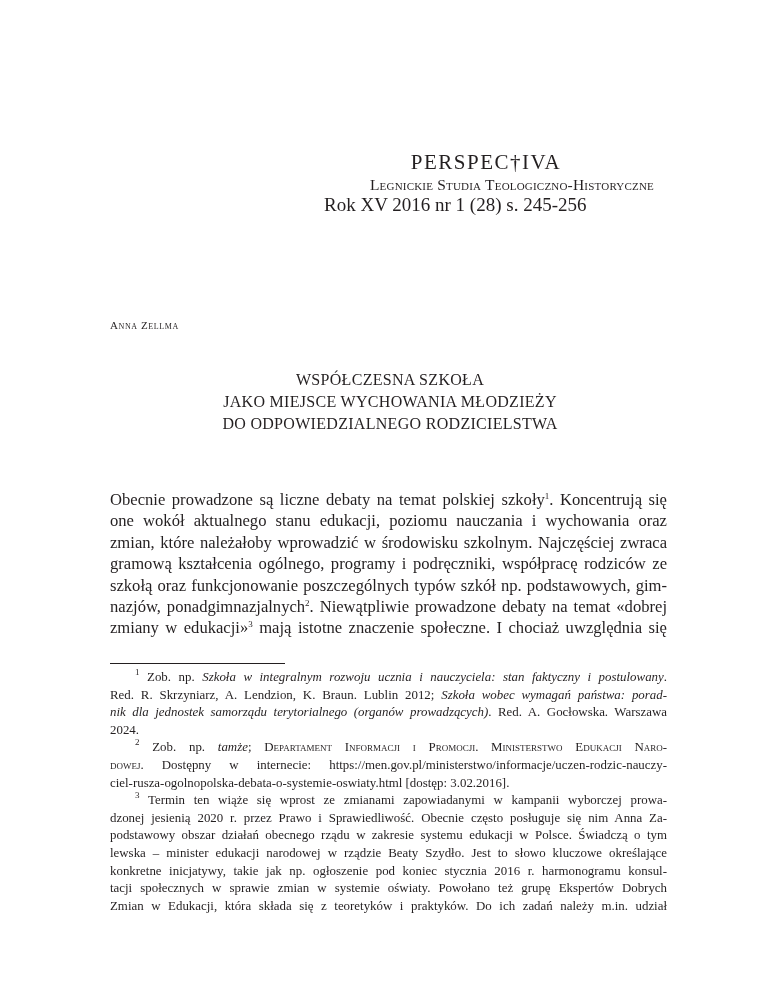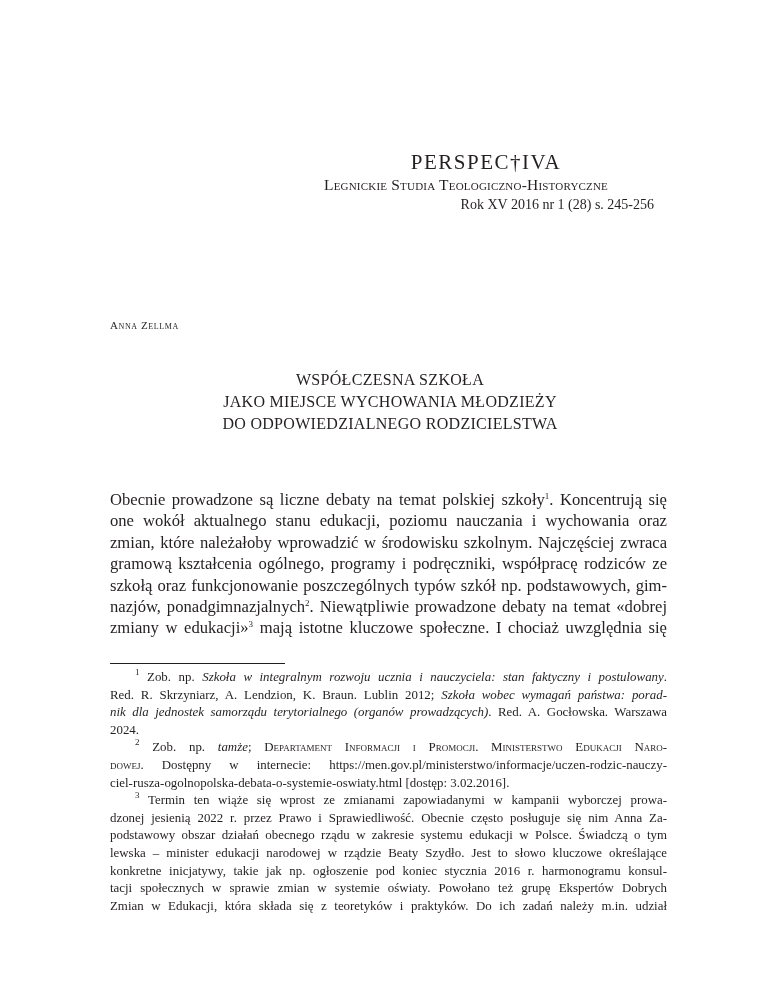--- a/index.html
+++ b/index.html
@@ -15,25 +15,25 @@
     text-align: right;
   }
   .journal-name {
     font-size: 21px; letter-spacing: 1.5px; text-align: center;
     text-transform: uppercase; font-variant: small-caps;
     width: 300px; margin-left: auto; margin-right: 0; line-height: 26px;
     padding-right: 10px;
   }
   .journal-sub {
     font-size: 15.5px; font-variant: small-caps; line-height: 19px;
-    text-align: left; width: 330px; margin-left: auto; margin-right: -8px;
+    text-align: right; width: 330px; margin-left: auto; margin-right: -8px;
     letter-spacing: 0.2px;
   }
   .journal-issue {
-    font-size: 14px; line-height: 21px; text-align: right;
+    font-size: 19px; line-height: 21px; text-align: left;
     width: 330px; margin-left: auto; margin-right: -8px;
   }
 
   .author {
     position: absolute; left: 110px; top: 318px;
     font-size: 11px; font-variant: small-caps; letter-spacing: 0.6px;
   }
 
   .title {
     position: absolute; left: 100px; top: 368px; width: 580px;
@@ -85,38 +85,38 @@
     <div>DO ODPOWIEDZIALNEGO RODZICIELSTWA</div>
   </div>
 
   <div class="body-text">
     <span class="line"><span>Obecnie prowadzone są liczne debaty na temat polskiej szkoły</span><sup>1</sup><span>. Koncentrują się</span></span>
     <span class="line">one wokół aktualnego stanu edukacji, poziomu nauczania i wychowania oraz</span>
     <span class="line">zmian, które należałoby wprowadzić w środowisku szkolnym. Najczęściej zwraca</span>
     <span class="line">gramową kształcenia ogólnego, programy i podręczniki, współpracę rodziców ze</span>
     <span class="line">szkołą oraz funkcjonowanie poszczególnych typów szkół np. podstawowych, gim-</span>
     <span class="line"><span>nazjów, ponadgimnazjalnych</span><sup>2</sup><span>. Niewątpliwie prowadzone debaty na temat «dobrej</span></span>
-    <span class="line last"><span>zmiany w edukacji»</span><sup>3</sup><span> mają istotne kluczowe społeczne. I chociaż uwzględnia się</span></span>
+    <span class="line last"><span>zmiany w edukacji»</span><sup>3</sup><span> mają istotne znaczenie społeczne. I chociaż uwzględnia się</span></span>
   </div>
 
   <div class="fn-rule"></div>
 
   <div class="footnotes">
 
     <span class="fn-line first"><sup>1</sup> <span>Zob. np. </span><i>Szkoła w integralnym rozwoju ucznia i nauczyciela: stan faktyczny i postulowany</i><span>.</span></span>
     <span class="fn-line"><span>Red. R. Skrzyniarz, A. Lendzion, K. Braun. Lublin 2012; </span><i>Szkoła wobec wymagań państwa: porad-</i></span>
     <span class="fn-line"><i>nik dla jednostek samorządu terytorialnego (organów prowadzących)</i><span>. Red. A. Gocłowska. Warszawa</span></span>
     <span class="fn-line noj">2024.</span>
 
     <span class="fn-line first"><sup>2</sup> <span>Zob. np. </span><i>tamże</i><span>; </span><span class="sc">Departament Informacji i Promocji. Ministerstwo Edukacji Naro-</span></span>
     <span class="fn-line"><span class="sc">dowej</span><span>. Dostępny w internecie: https://men.gov.pl/ministerstwo/informacje/uczen-rodzic-nauczy-</span></span>
     <span class="fn-line noj">ciel-rusza-ogolnopolska-debata-o-systemie-oswiaty.html [dostęp: 3.02.2016].</span>
 
     <span class="fn-line first"><sup>3</sup> <span>Termin ten wiąże się wprost ze zmianami zapowiadanymi w kampanii wyborczej prowa-</span></span>
-    <span class="fn-line">dzonej jesienią 2022 r. przez Prawo i Sprawiedliwość. Obecnie często posługuje się nim Anna Za-</span>
+    <span class="fn-line">dzonej jesienią 2020 r. przez Prawo i Sprawiedliwość. Obecnie często posługuje się nim Anna Za-</span>
     <span class="fn-line">podstawowy obszar działań obecnego rządu w zakresie systemu edukacji w Polsce. Świadczą o tym</span>
     <span class="fn-line">lewska – minister edukacji narodowej w rządzie Beaty Szydło. Jest to słowo kluczowe określające</span>
     <span class="fn-line">konkretne inicjatywy, takie jak np. ogłoszenie pod koniec stycznia 2016 r. harmonogramu konsul-</span>
     <span class="fn-line">tacji społecznych w sprawie zmian w systemie oświaty. Powołano też grupę Ekspertów Dobrych</span>
     <span class="fn-line">Zmian w Edukacji, która składa się z teoretyków i praktyków. Do ich zadań należy m.in. udział</span>
   </div>
 
 </div>
 
 </body></html>

